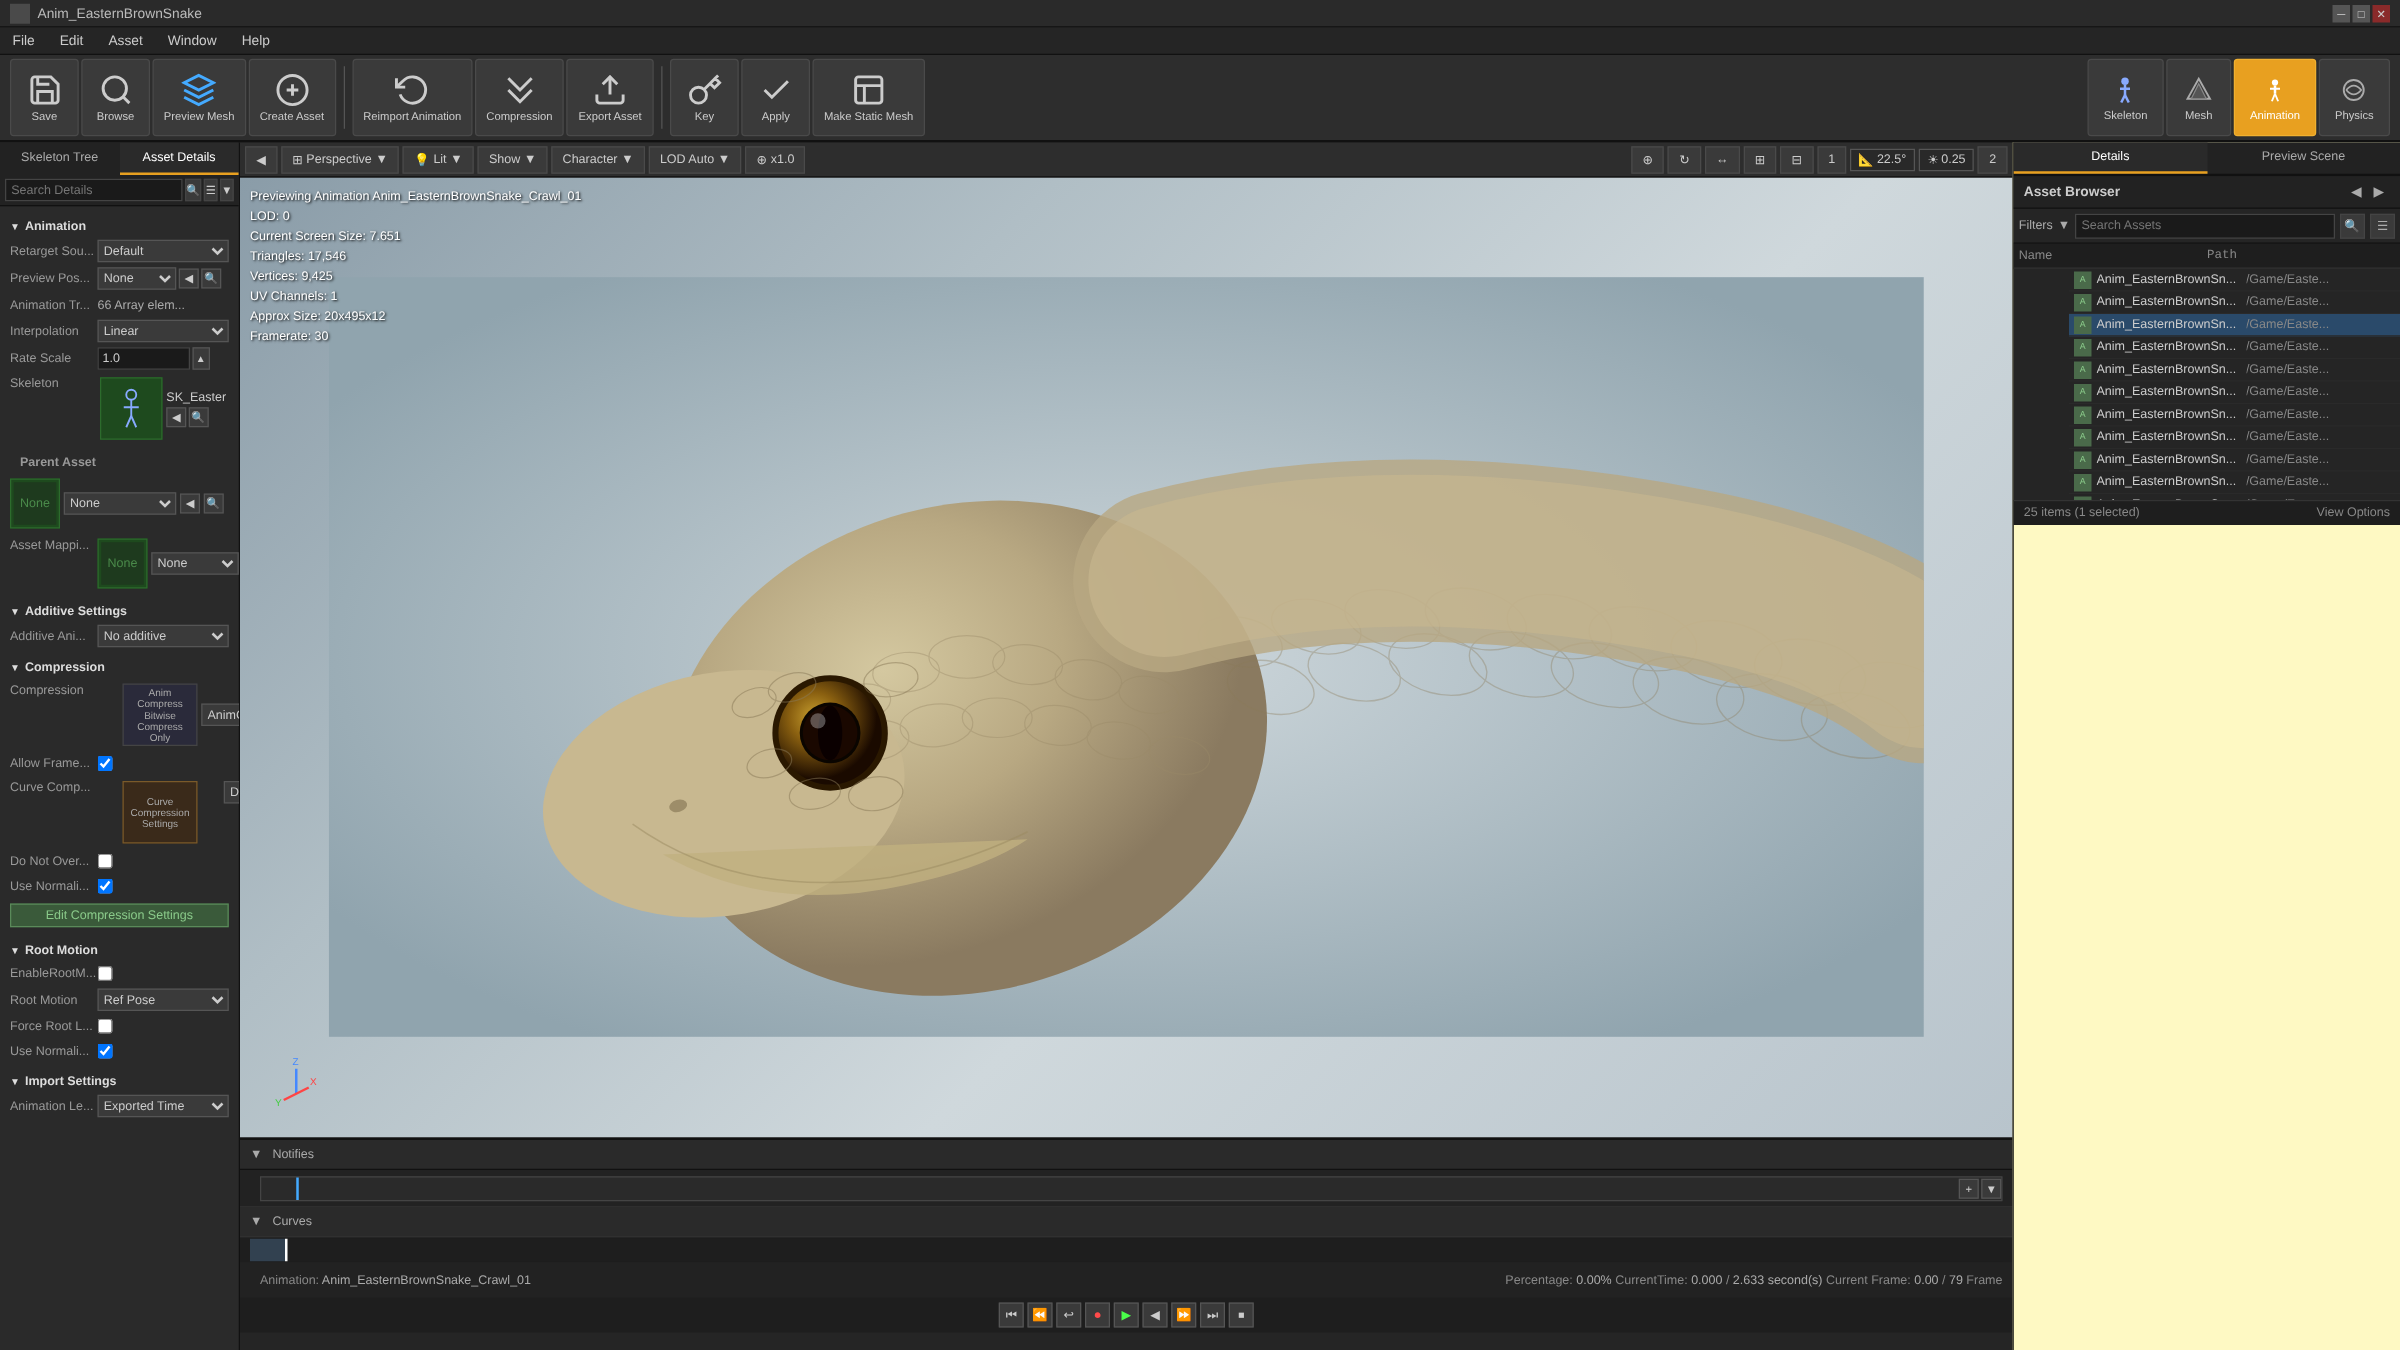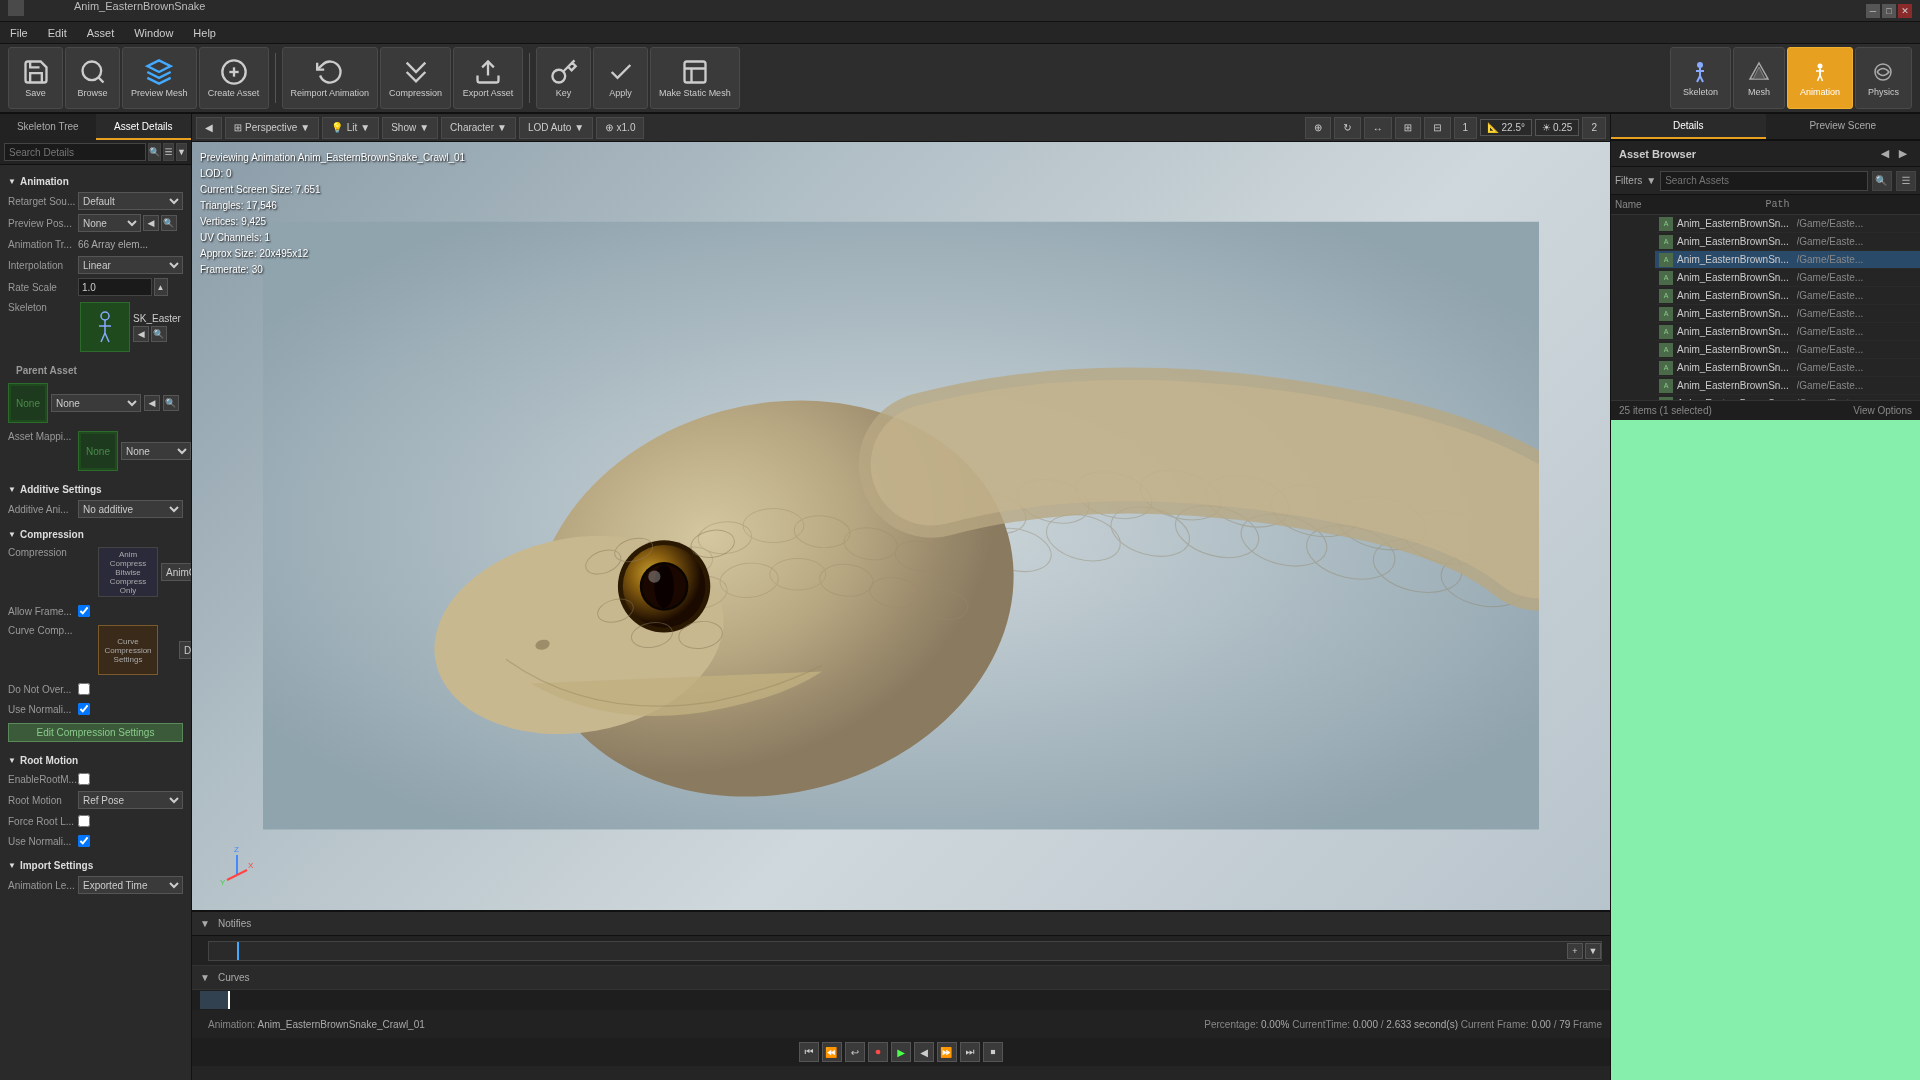--- a/index.html
+++ b/index.html
@@ -1,19 +1,19 @@
 <!DOCTYPE html>
 <html><head>
   <meta charset="utf-8">
   <style>
     * { margin: 0; padding: 0; box-sizing: border-box; }
     body { width: 1920px; height: 1080px; background: #1a1a1a; font-family: 'Segoe UI', Arial, sans-serif; font-size: 11px; color: #ccc; overflow: hidden; }
 
     
-    #titlebar { height: 22px; background: #2a2a2a; display: flex; padding: 0 8px; border-bottom: 1px solid #111; gap: 44px; }
+    #titlebar { height: 22px; background: #2a2a2a; display: flex; align-items: center; padding: 0 8px; border-bottom: 1px solid #111; }
     #titlebar .icon { width: 16px; height: 16px; background: #4a4a4a; margin-right: 6px; }
     #titlebar .title { color: #bbb; font-size: 11px; }
 
     
     #menubar { height: 22px; background: #252525; display: flex; align-items: center; padding: 0 0; border-bottom: 1px solid #111; }
     .menu-item { padding: 2px 10px; color: #ccc; font-size: 11px; cursor: pointer; }
 
     
     #toolbar { height: 70px; background: #2d2d2d; display: flex; align-items: center; padding: 4px 8px; border-bottom: 2px solid #111; gap: 2px; }
     .tool-btn { display: flex; flex-direction: column; align-items: center; justify-content: center; padding: 4px 8px; min-width: 55px; height: 62px; background: #3a3a3a; border: 1px solid #4a4a4a; border-radius: 3px; cursor: pointer; color: #ccc; font-size: 9px; gap: 2px; }
@@ -82,21 +82,21 @@
     #timeline-fill { height: 100%; background: #3a5a7a; width: 2%; }
     #timeline-ruler { height: 20px; background: #1e1e1e; display: flex; align-items: center; padding: 0 8px; overflow: hidden; }
     #transport { display: flex; align-items: center; gap: 4px; padding: 3px 8px; background: #222; height: 28px; }
     .transport-btn { width: 20px; height: 20px; background: #3a3a3a; border: 1px solid #555; display: flex; align-items: center; justify-content: center; cursor: pointer; color: #ccc; font-size: 10px; }
     .transport-btn.play { color: #4aff4a; }
     .transport-btn.record { color: #ff4a4a; }
     #anim-info { margin-left: 8px; color: #aaa; font-size: 10px; flex: 1; }
     #time-info { color: #aaa; font-size: 10px; text-align: center; }
 
     
-    #right-panel { width: 310px; background: #86efac; border-left: 1px solid #111; display: flex; flex-direction: column; }
+    #right-panel { width: 310px; background: #fef9c3; border-left: 1px solid #111; display: flex; flex-direction: column; }
     #right-tabs { height: 26px; background: #222; display: flex; border-bottom: 1px solid #111; }
     .right-tab { flex: 1; display: flex; align-items: center; justify-content: center; font-size: 10px; color: #aaa; cursor: pointer; border-bottom: 2px solid transparent; }
     .right-tab.active { color: #fff; border-bottom-color: #e8a020; background: #2a2a2a; }
     #details-panel { flex: 1; padding: 8px; overflow-y: auto; }
 
     
     #asset-browser { height: 280px; background: #252525; border-top: 1px solid #111; display: flex; flex-direction: column; }
     #asset-browser-header { height: 26px; background: #222; display: flex; align-items: center; padding: 0 8px; border-bottom: 1px solid #111; }
     #asset-browser-title { color: #ccc; font-size: 11px; font-weight: bold; }
     #asset-browser-toolbar { height: 28px; display: flex; align-items: center; padding: 0 4px; gap: 4px; border-bottom: 1px solid #111; }
@@ -419,21 +419,21 @@
         </div>
       </div>
 
       <div class="prop-row">
         <span class="prop-label">Allow Frame...</span>
         <input type="checkbox" class="prop-checkbox" checked="" style="">
       </div>
 
       <div class="prop-row" style="align-items:flex-start; padding: 4px;">
         <span class="prop-label">Curve Comp...</span>
-        <div style="display:flex;align-items:center;gap:21px;">
+        <div style="display:flex;gap:21px;">
           <div class="compression-box" style="background:#3a2a1a;border-color:#7a5a2a;">
             <div style="font-size:8px;text-align:center;color:#aaa;">Curve Compression Settings</div>
           </div>
           <select class="prop-select" style="width:70px;"><option>DefaultAn...</option></select>
 
         </div>
       </div>
 
       <div class="prop-row">
         <span class="prop-label">Do Not Over...</span>

